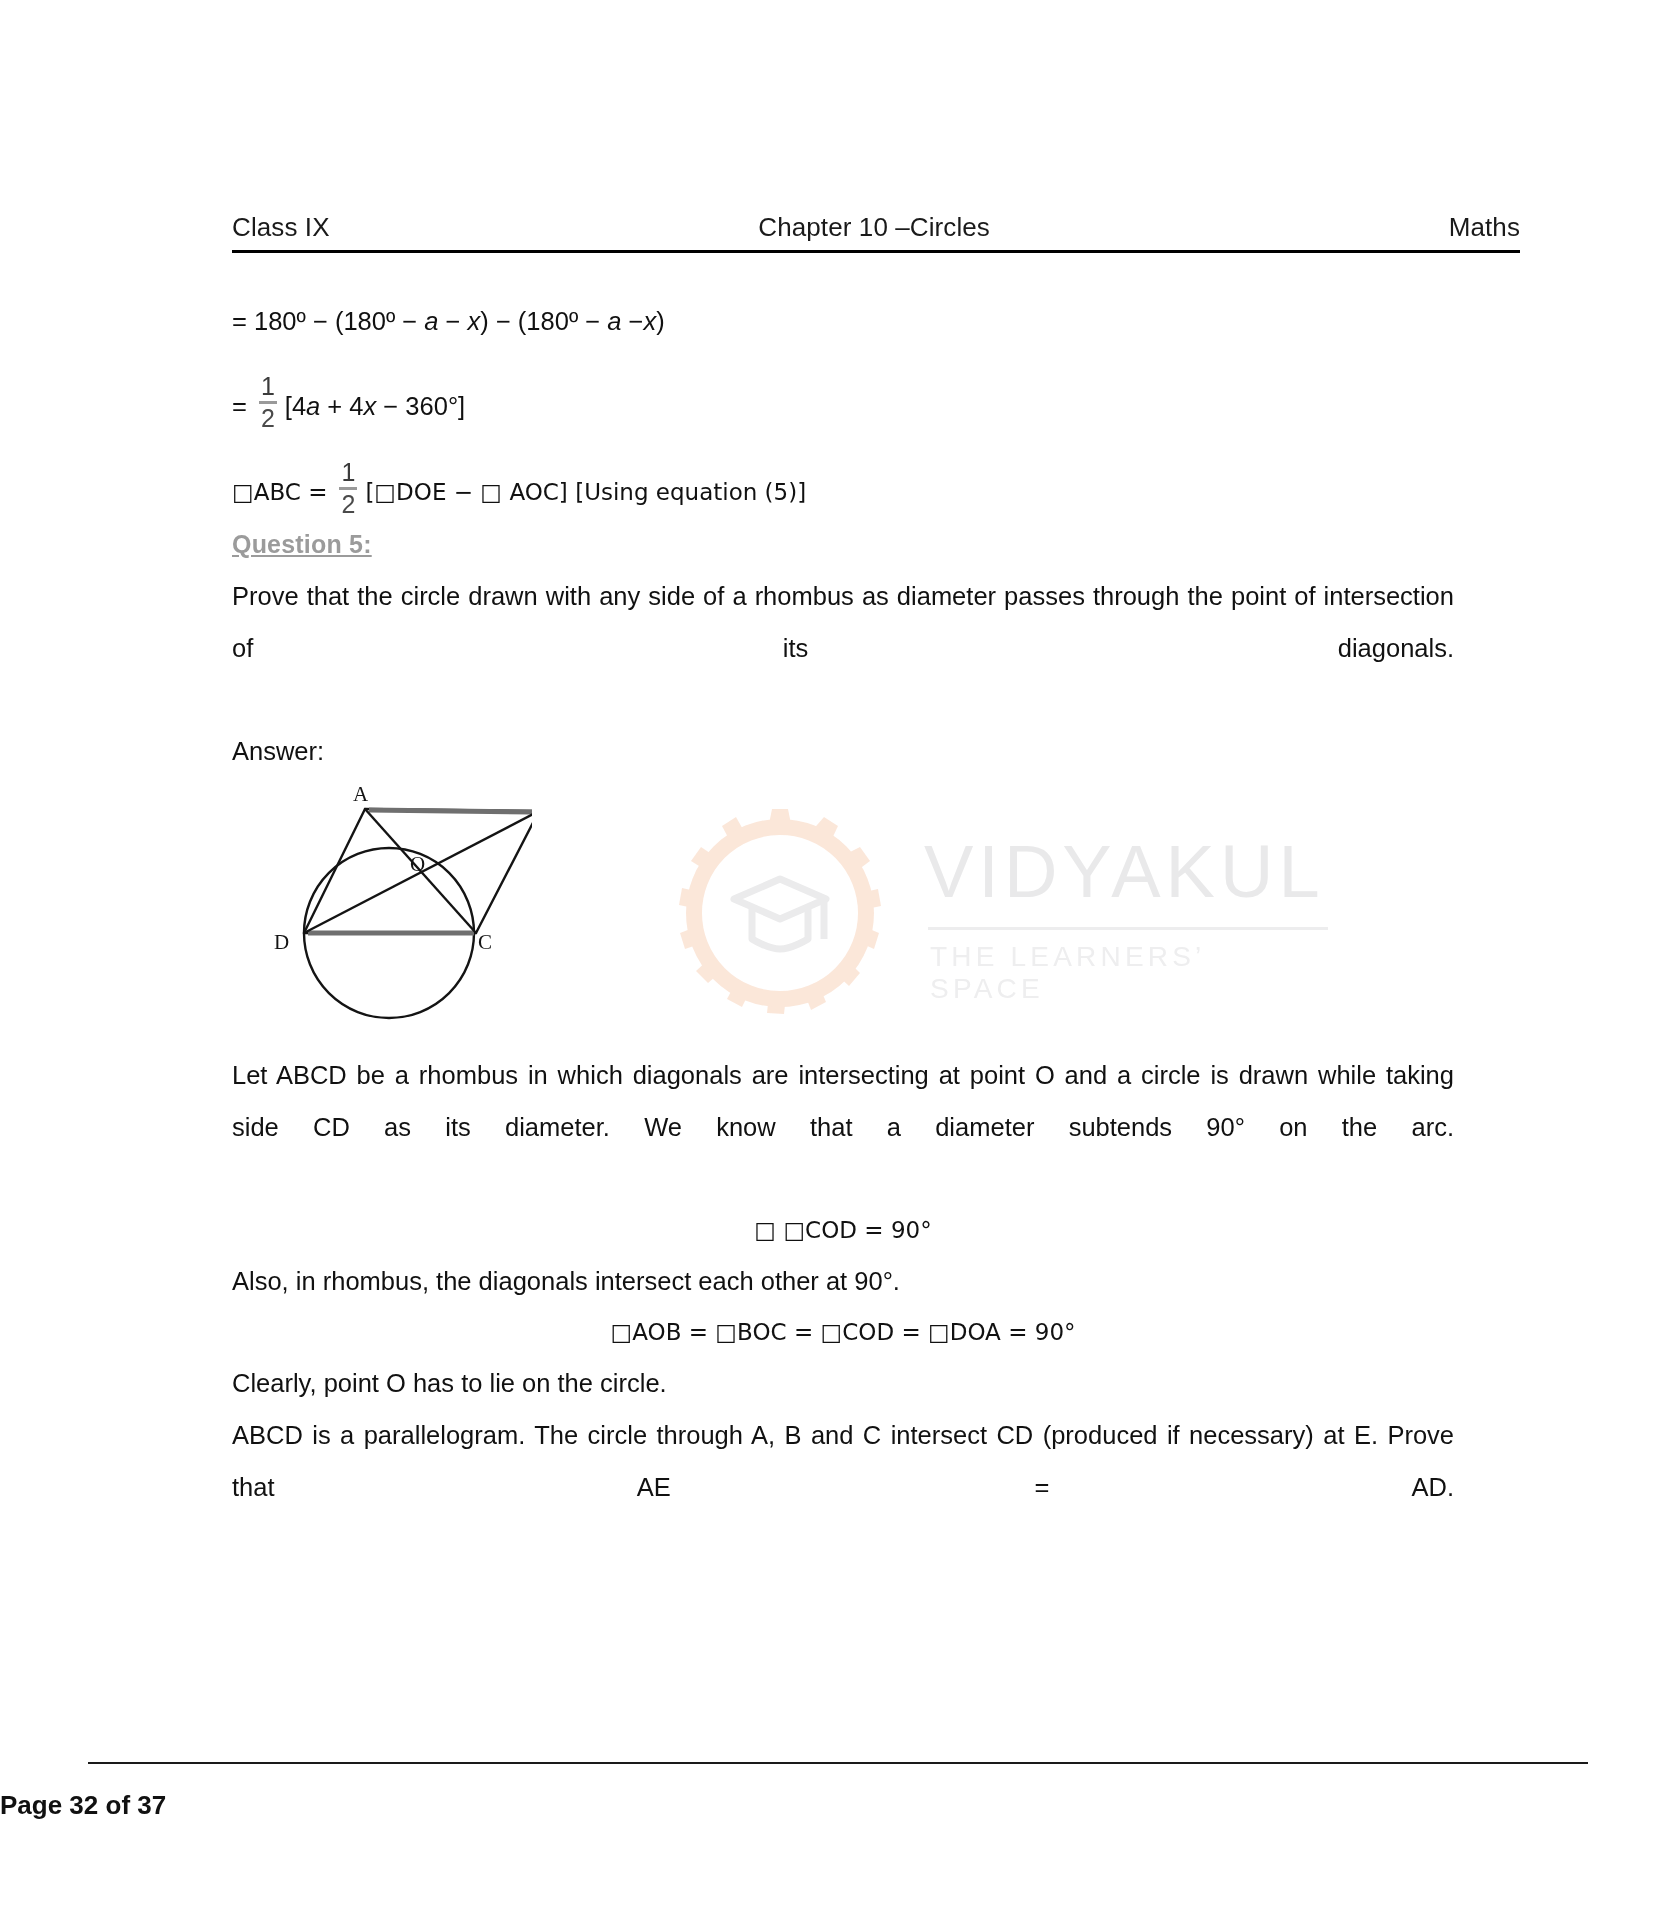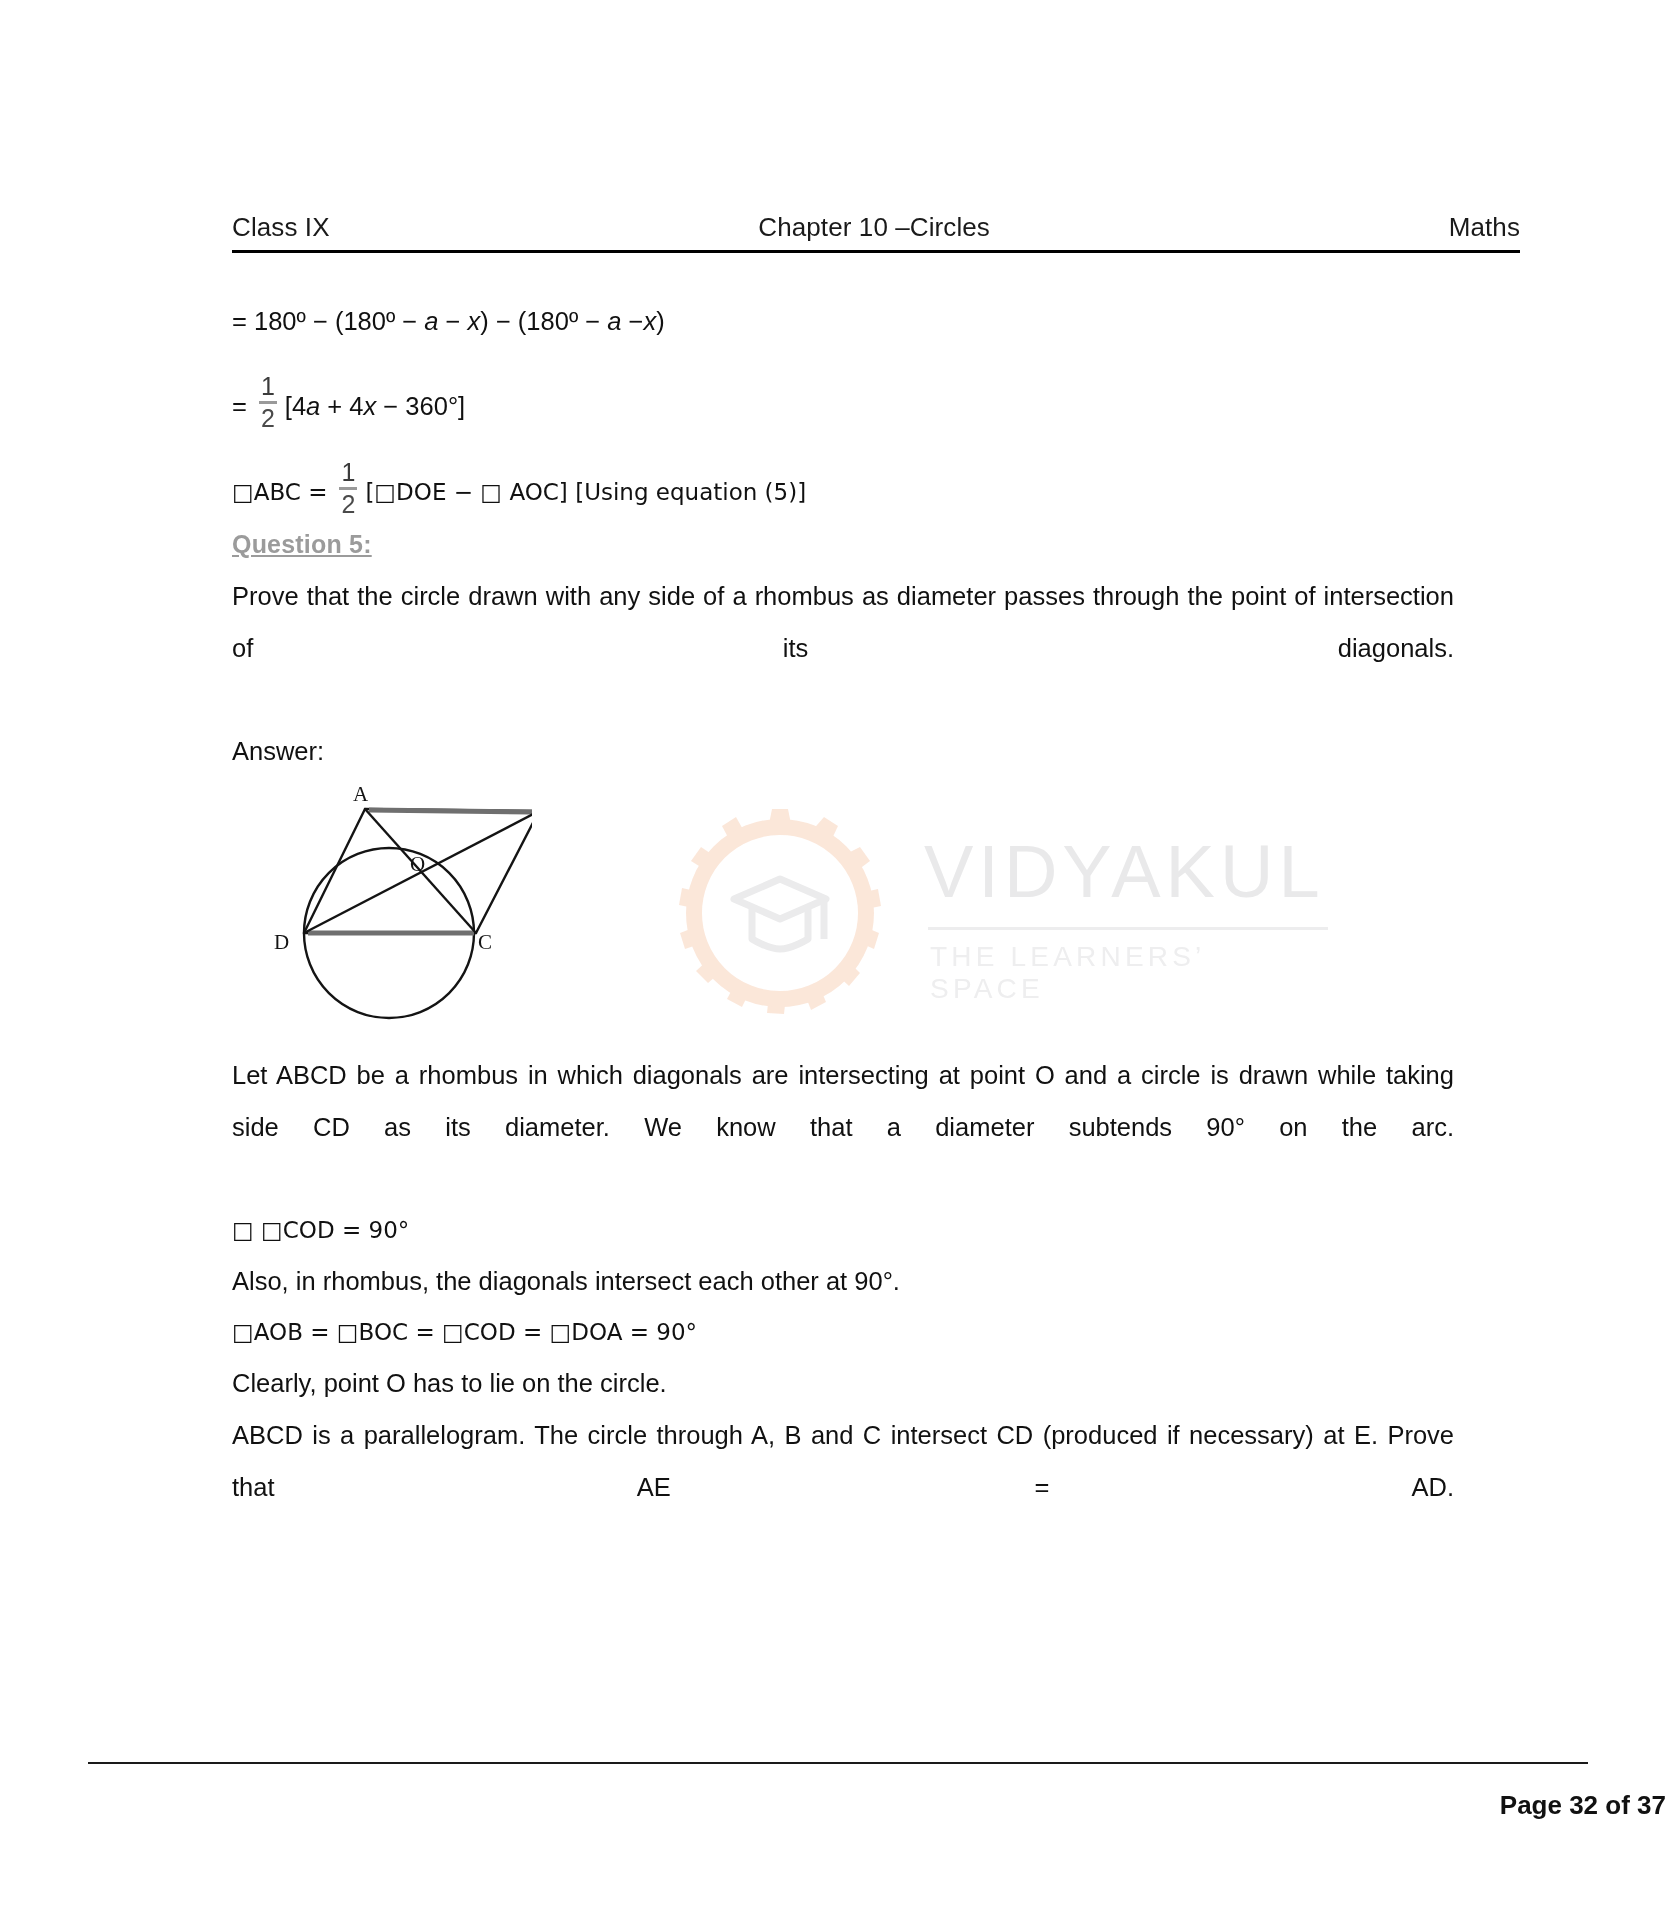--- a/index.html
+++ b/index.html
@@ -124,20 +124,21 @@
     line-height: 46px;
     min-height: 86px;
     color: #111111;
   }
   .eqline .eq-lead { padding-bottom: 4px; }
   .eqline .eq-tail { padding-bottom: 4px; }
 
   .boxglyph {
     font-family: "DejaVu Sans", sans-serif;
     font-size: 23px;
+    text-align: center;
   }
 
   
   .figure-wrap {
     position: relative;
     height: 268px;
     margin-top: 4px;
   }
   .figure {
     position: absolute;
@@ -190,21 +191,21 @@
     top: 1762px;
     width: 1500px;
     height: 2px;
     background: #1a1a1a;
   }
   .footer-text {
     position: absolute;
     left: 0;
     top: 1790px;
     width: 1666px;
-    text-align: right;
+    text-align: left;
     font-size: 26px;
     font-weight: bold;
     color: #111111;
   }
 </style>
 </head>
 <body>
 
 <div class="page">
 

